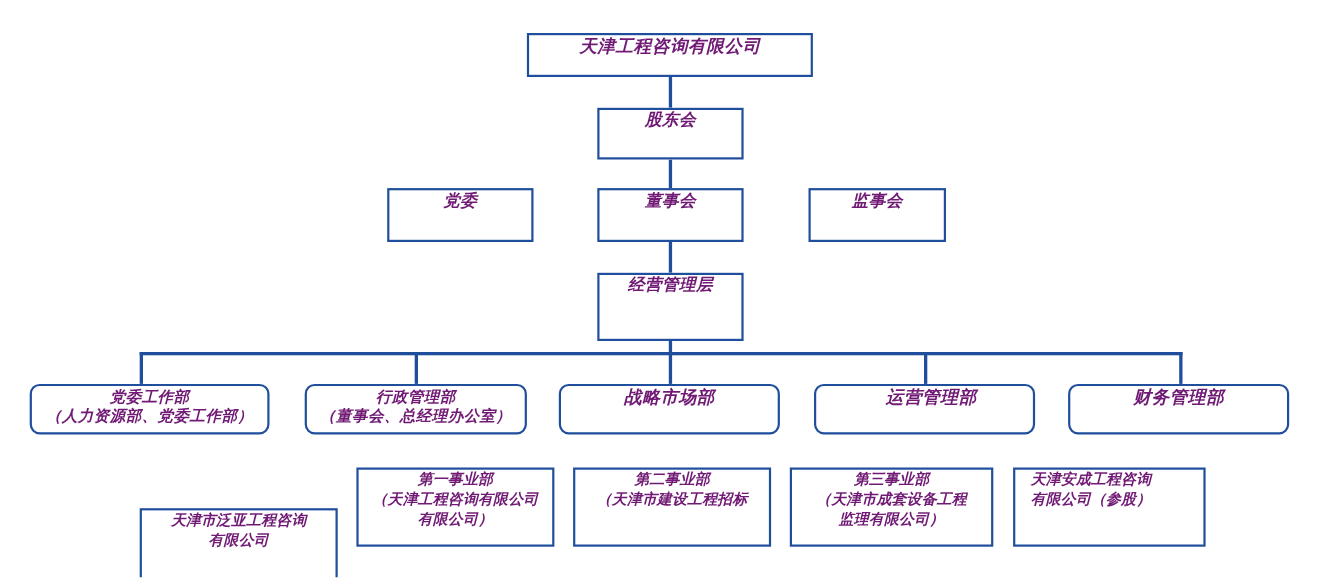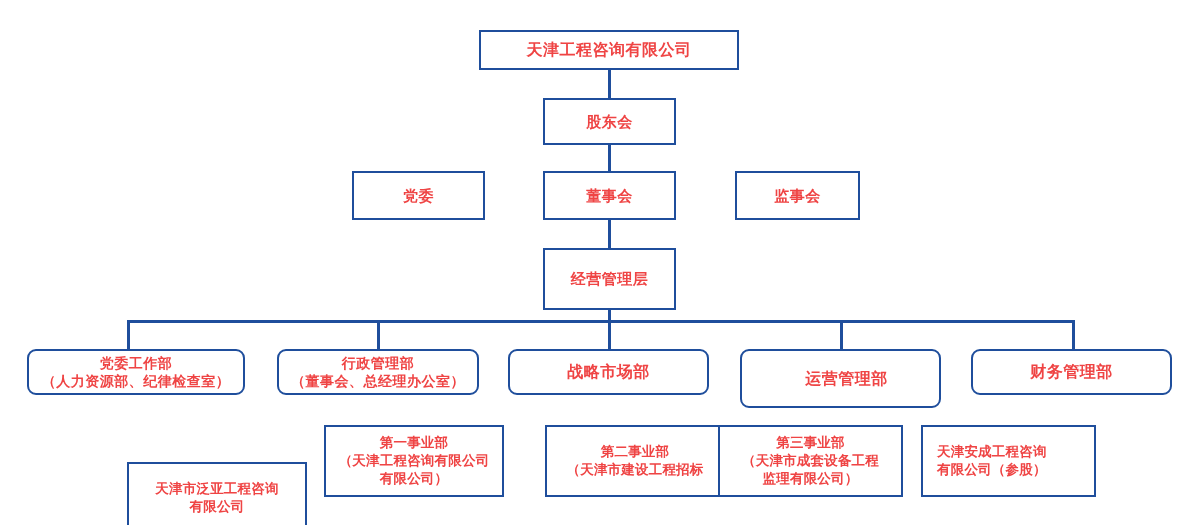--- a/index.html
+++ b/index.html
@@ -15,29 +15,29 @@
     font-family: "Liberation Sans", "DejaVu Sans", sans-serif;
     overflow: hidden;
   }
 
   
   .node {
     position: absolute;
     box-sizing: border-box;
     border: 2px solid #1f4e9c;
     background: #ffffff;
-    color: #ef4444;
+    color: #701a75;
     font-weight: bold;
     display: flex;
-    align-items: center;
     justify-content: center;
     text-align: center;
     line-height: 1.32;
     letter-spacing: 0.5px;
     z-index: 2;
+    font-style: italic;
   }
   .node .lines {
     display: block;
     width: 100%;
   }
   .node .ln { display: block; white-space: nowrap; }
 
   
   .lvl-root   { font-size: 16px; }
   .lvl-mid    { font-size: 15px; }
@@ -95,38 +95,38 @@
     <span class="lines">监事会</span>
   </div>
 
   <div class="node lvl-mid" style="left:543px; top:248px; width:133px; height:62px;">
     <span class="lines">经营管理层</span>
   </div>
 
   <div class="node lvl-dept" style="left:27px; top:349px; width:218px; height:46px;">
     <span class="lines">
       <span class="ln">党委工作部</span>
-      <span class="ln">（人力资源部、纪律检查室）</span>
+      <span class="ln">（人力资源部、党委工作部）</span>
     </span>
   </div>
 
   <div class="node lvl-dept" style="left:277px; top:349px; width:202px; height:46px;">
     <span class="lines">
       <span class="ln">行政管理部</span>
       <span class="ln">（董事会、总经理办公室）</span>
     </span>
   </div>
 
   <div class="node lvl-dept one-line" style="left:508px; top:349px; width:201px; height:46px;">
     <span class="lines">
       <span class="ln">战略市场部</span>
     </span>
   </div>
 
-  <div class="node lvl-dept one-line" style="left:740px; top:349px; width:201px; height:59px;padding-left:12px;">
+  <div class="node lvl-dept one-line" style="left:740px; top:349px; width:201px; height:46px;padding-left:12px;">
     <span class="lines">
       <span class="ln">运营管理部</span>
     </span>
   </div>
 
   <div class="node lvl-dept one-line" style="left:971px; top:349px; width:201px; height:46px;">
     <span class="lines">
       <span class="ln">财务管理部</span>
     </span>
   </div>
@@ -139,21 +139,21 @@
   </div>
 
   <div class="node lvl-sub" style="left:324px; top:425px; width:180px; height:72px;">
     <span class="lines">
       <span class="ln">第一事业部</span>
       <span class="ln">（天津工程咨询有限公司</span>
       <span class="ln">有限公司）</span>
     </span>
   </div>
 
-  <div class="node lvl-sub" style="left:521px; top:425px; width:180px; height:72px;margin-left:24px;">
+  <div class="node lvl-sub" style="left:521px; top:425px; width:180px; height:72px;">
     <span class="lines">
       <span class="ln">第二事业部</span>
       <span class="ln">（天津市建设工程招标</span>
     </span>
   </div>
 
   <div class="node lvl-sub" style="left:718px; top:425px; width:185px; height:72px;">
     <span class="lines">
       <span class="ln">第三事业部</span>
       <span class="ln">（天津市成套设备工程</span>

